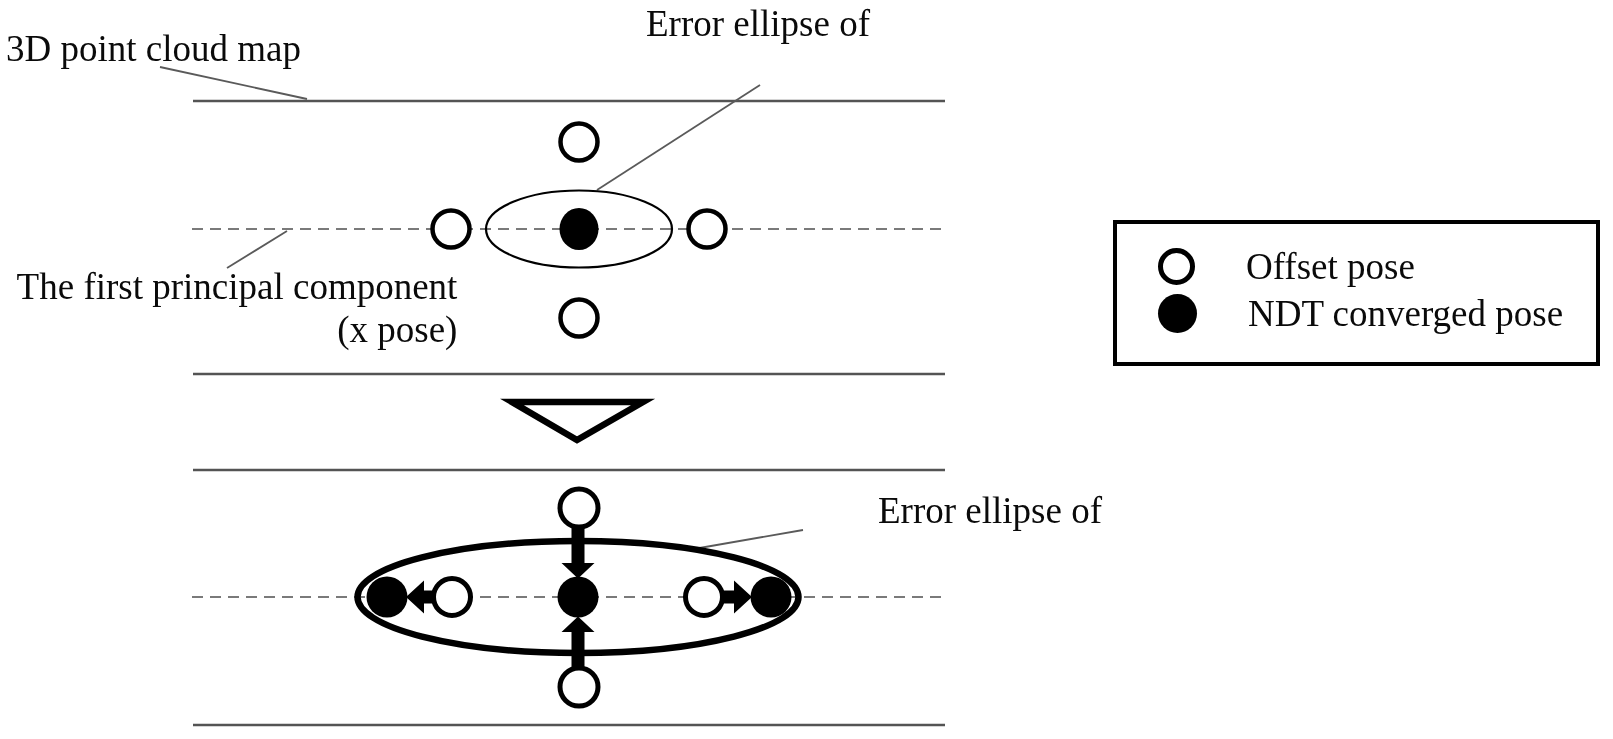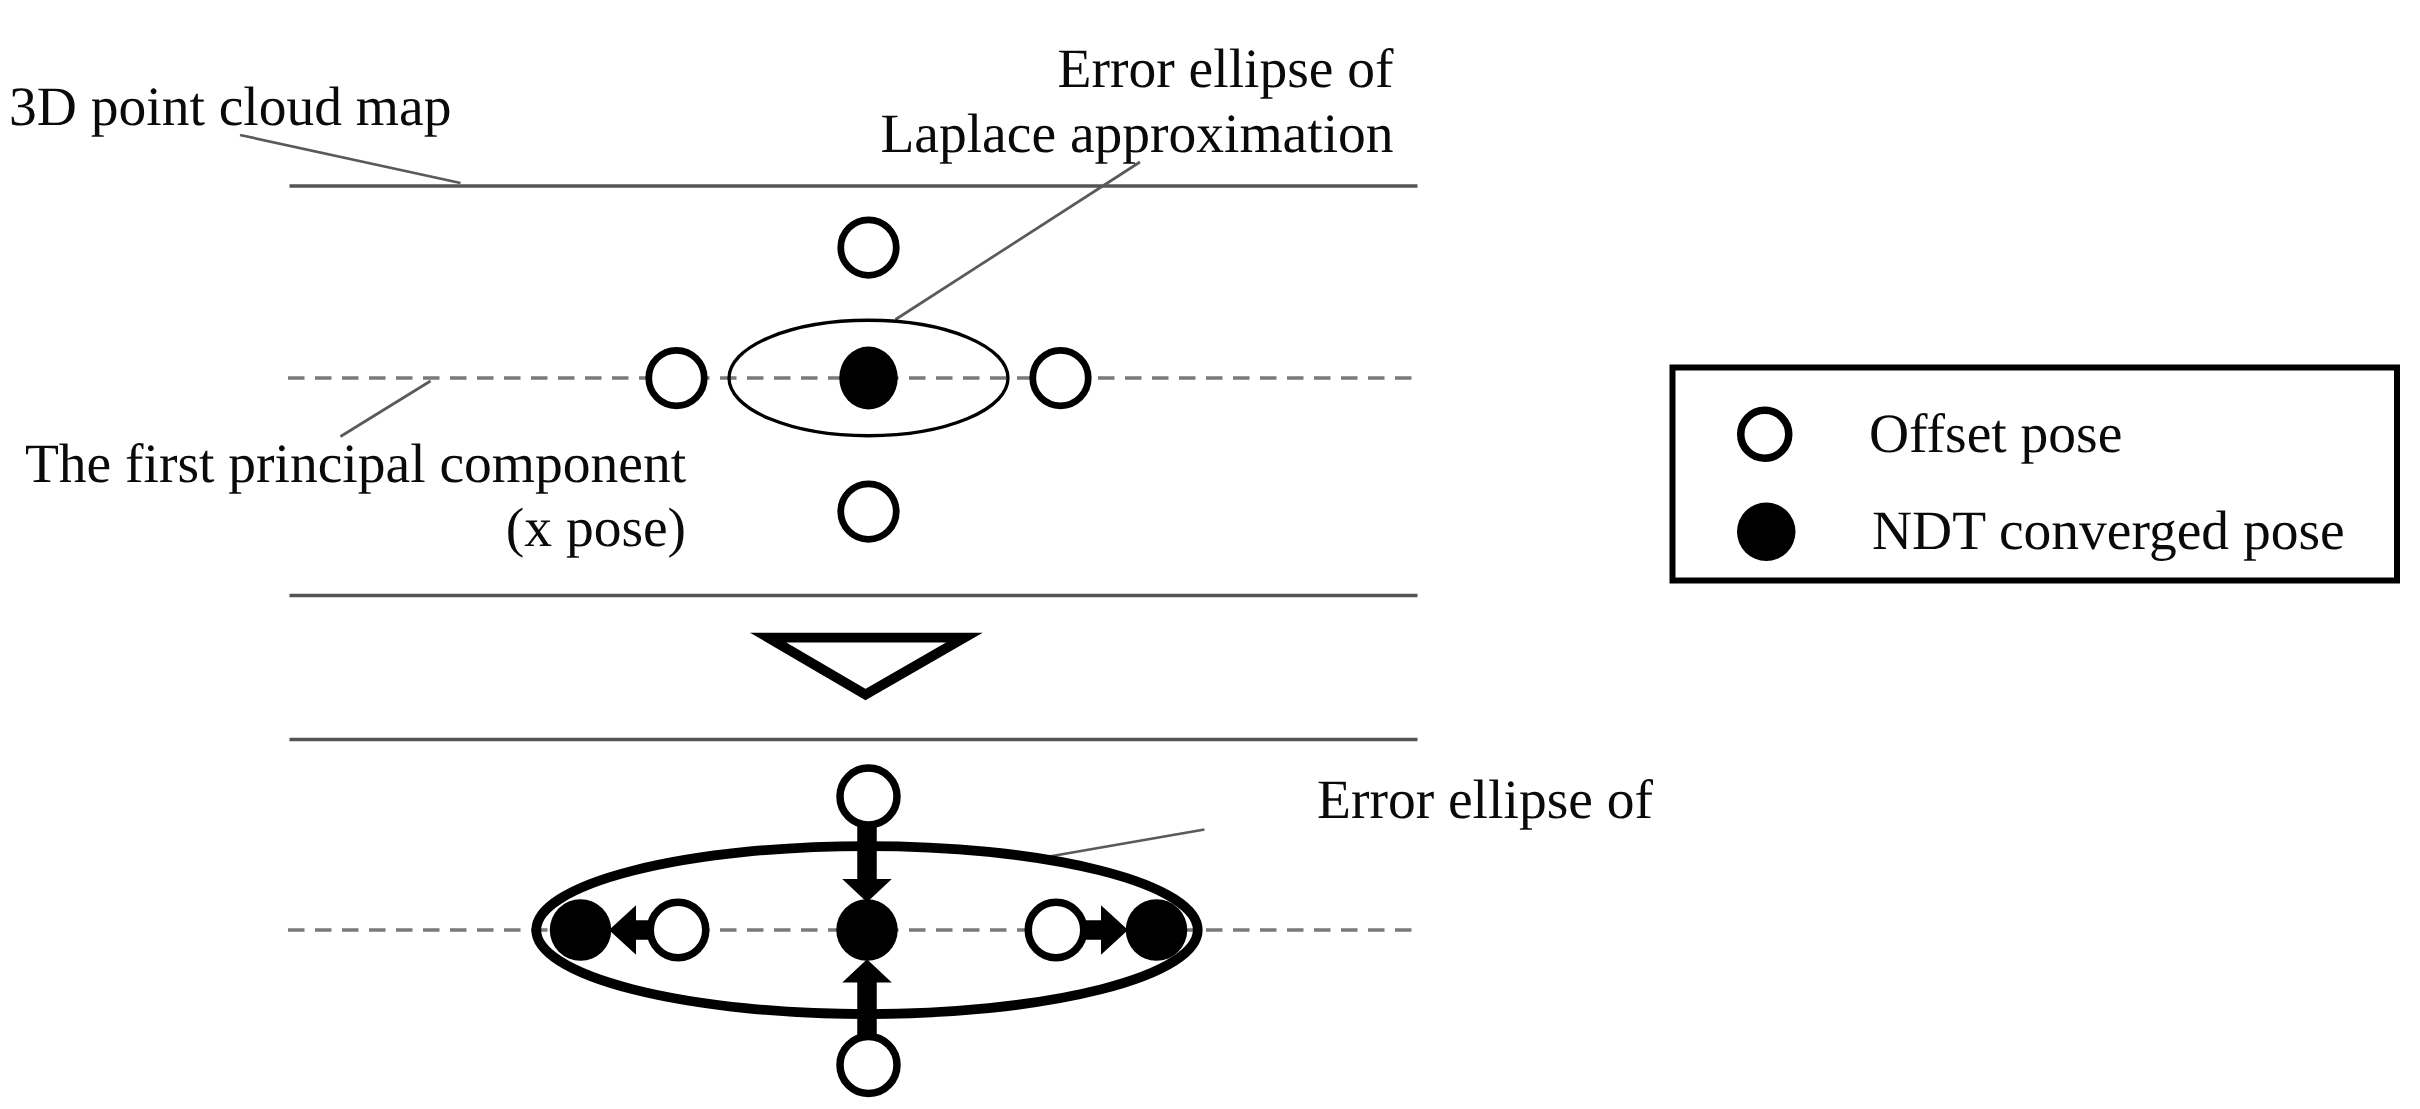--- a/index.html
+++ b/index.html
@@ -11,21 +11,20 @@
     width: 1613px;
     height: 739px;
     position: relative;
     overflow: hidden;
     font-family: "Liberation Serif", serif;
     color: #000000;
   }
   .canvas {
     position: absolute;
     inset: 0;
-    margin-top: 23px;
   }
   svg.diagram {
     position: absolute;
     left: 0;
     top: 0;
   }
   .label {
     position: absolute;
     font-size: 37px;
     line-height: 43px;
@@ -48,21 +47,21 @@
   }
   .legend-row {
     position: absolute;
     left: 0;
     width: 100%;
     height: 40px;
     display: flex;
     align-items: center;
   }
   .legend-row.row1 { top: 22px; }
-  .legend-row.row2 { top: 87px; }
+  .legend-row.row2 { top: 69px; }
   .legend-marker {
     display: inline-block;
     width: 37px;
     height: 37px;
     border-radius: 50%;
     box-sizing: border-box;
     margin-left: 41px;
     flex: 0 0 auto;
   }
   .legend-marker.open {
@@ -125,21 +124,20 @@
     <path d="M571.5 527 L584.5 527 L584.5 563 L594.5 563 L578 578.5 L561.5 563 L571.5 563 Z" fill="#000000"></path>
     <path d="M571.5 668 L584.5 668 L584.5 632 L594.5 632 L578 616.5 L561.5 632 L571.5 632 Z" fill="#000000"></path>
     <path d="M433.5 590.5 L433.5 603.5 L424 603.5 L424 613.5 L406 597 L424 580.5 L424 590.5 Z" fill="#000000"></path>
     <path d="M722.5 590.5 L722.5 603.5 L734 603.5 L734 613.5 L752 597 L734 580.5 L734 590.5 Z" fill="#000000"></path>
   </svg>
 
   <div class="label" style="left:6px; top:27px;">3D point cloud map</div>
 
   <div class="label centered" style="left:758px; top:2px;">
     <div>Error ellipse of</div>
-    <div>Laplace approximation</div>
   </div>
 
   <div class="label centered" style="left:237px; top:265px;">
     <div>The first principal component</div>
     <div>(x pose)</div>
   </div>
 
   <div class="label centered" style="left:990px; top:489px;">
     <div>Error ellipse of</div>
   </div>

